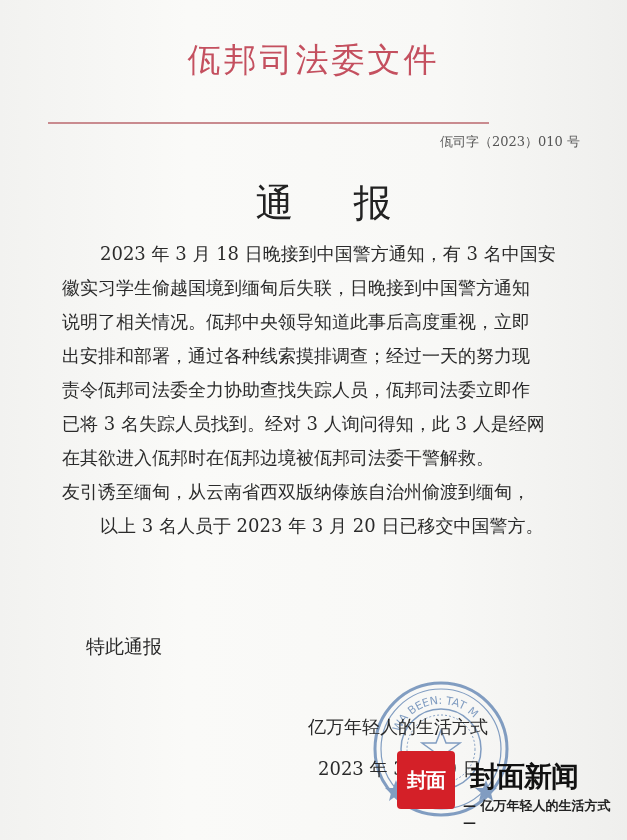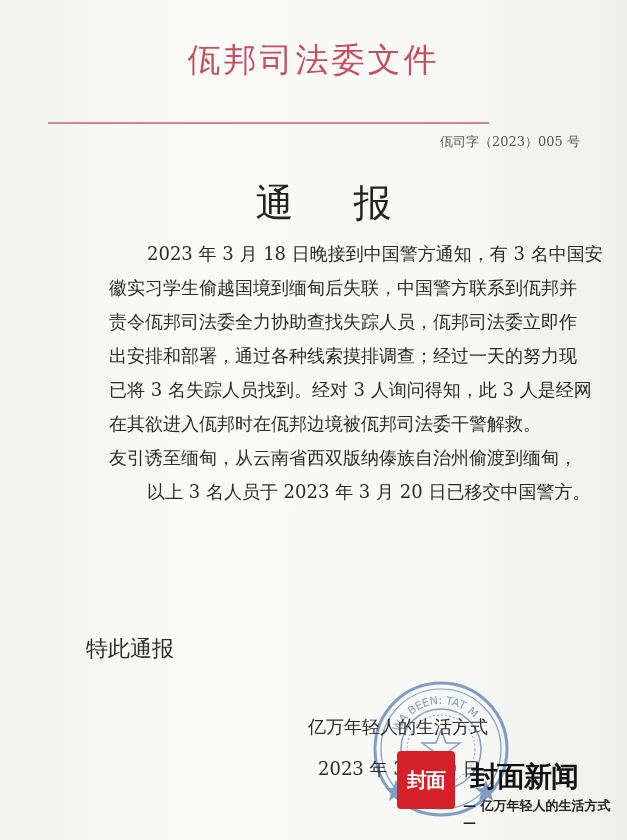--- a/index.html
+++ b/index.html
@@ -17,23 +17,23 @@
   }
   .red-rule { position: absolute; left: 48px; top: 122px; width: 441px; height: 2px; background: #c98b8f; }
   .doc-number { position: absolute; right: 47px; top: 133px; font-size: 13px; color: #555; }
   .notice-title {
     position: absolute; left: 11px; width: 627px; top: 178px; text-align: center;
     font-size: 38px; color: #222; letter-spacing: 2px;
   }
   .notice-title span { display: inline-block; }
   .notice-title .gap { width: 58px; }
   .body-text { position: absolute; left: 62px; width: 515px; top: 237px; font-size: 18px; line-height: 34px; color: #2a2a2a; }
-  .line { white-space: nowrap; margin-left: 47px; }
+  .line { white-space: nowrap; }
   .indent { padding-left: 38px; }
-  .closing { position: absolute; left: 86px; top: 634px; font-size: 22px; color: #2a2a2a; }
+  .closing { position: absolute; left: 86px; top: 634px; font-size: 19px; color: #2a2a2a; }
   .sign-org { position: absolute; left: 308px; top: 715px; font-size: 18px; color: #2a2a2a; z-index: 2; }
   .sign-date { position: absolute; left: 318px; top: 757px; font-size: 18px; color: #2a2a2a; z-index: 2; }
   .seal { position: absolute; left: 372px; top: 680px; width: 138px; height: 138px; z-index: 1; opacity: 0.75; }
   .wm-logo {
     position: absolute; left: 397px; top: 751px; width: 58px; height: 58px;
     background: #d42028; border-radius: 4px; z-index: 5;
     color: #fff; font-family: "DejaVu Sans", sans-serif; font-weight: bold;
     font-size: 20px; display: flex; align-items: center; justify-content: center; letter-spacing: -1px;
   }
   .wm-name {
@@ -44,31 +44,32 @@
     position: absolute; left: 463px; top: 797px; z-index: 5;
     font-family: "DejaVu Sans", sans-serif; font-size: 13px; color: #222; font-weight: bold;
   }
 </style>
 </head>
 <body>
 
 <div class="page">
   <div class="header-title">佤邦司法委文件</div>
   <div class="red-rule"></div>
-  <div class="doc-number">佤司字（2023）005 号</div>
+  <div class="doc-number">佤司字（2023）010 号</div>
 
   <div class="notice-title">
     <span>通</span><span class="gap"></span><span>报</span>
   </div>
 
   <div class="body-text">
     <div class="line indent">2023 年 3 月 18 日晚接到中国警方通知，有 3 名中国安</div>
-    <div class="line">徽实习学生偷越国境到缅甸后失联，中国警方联系到佤邦并</div>
+    <div class="line">徽实习学生偷越国境到缅甸后失联，日晚接到中国警方通知</div>
+    <div class="line">说明了相关情况。佤邦中央领导知道此事后高度重视，立即</div>
+    <div class="line">出安排和部署，通过各种线索摸排调查；经过一天的努力现</div>
     <div class="line">责令佤邦司法委全力协助查找失踪人员，佤邦司法委立即作</div>
-    <div class="line">出安排和部署，通过各种线索摸排调查；经过一天的努力现</div>
     <div class="line">已将 3 名失踪人员找到。经对 3 人询问得知，此 3 人是经网</div>
     <div class="line">在其欲进入佤邦时在佤邦边境被佤邦司法委干警解救。</div>
     <div class="line">友引诱至缅甸，从云南省西双版纳傣族自治州偷渡到缅甸，</div>
     <div class="line indent">以上 3 名人员于 2023 年 3 月 20 日已移交中国警方。</div>
   </div>
 
   <div class="closing">特此通报</div>
 
   <svg class="seal" viewBox="0 0 138 138">
     <circle cx="69" cy="69" r="66" fill="none" stroke="#5a7fb0" stroke-width="3"></circle>

